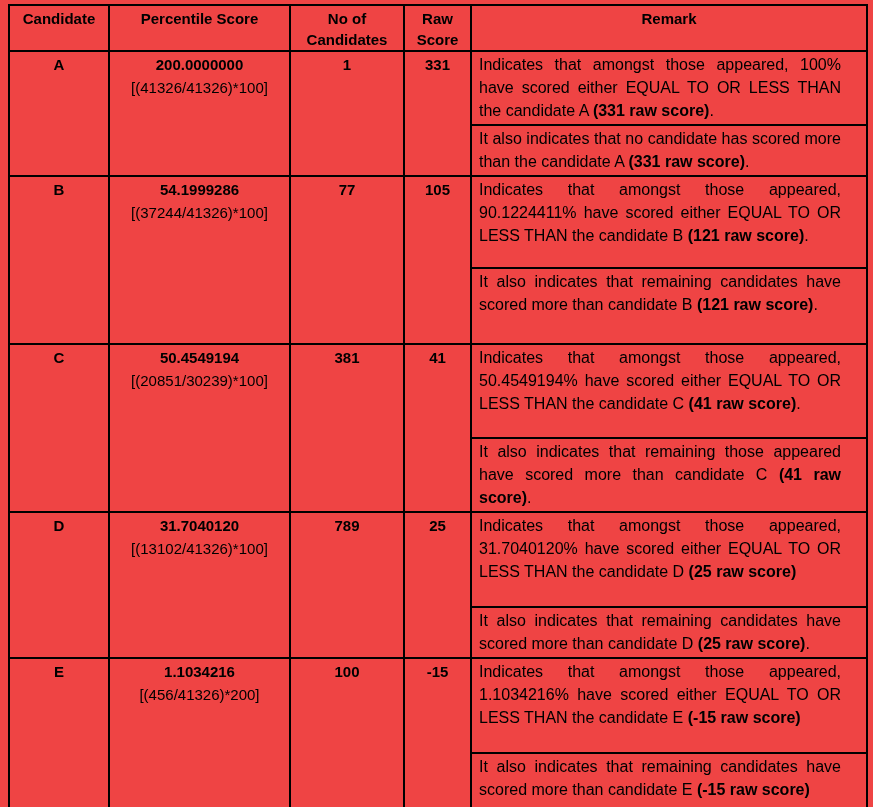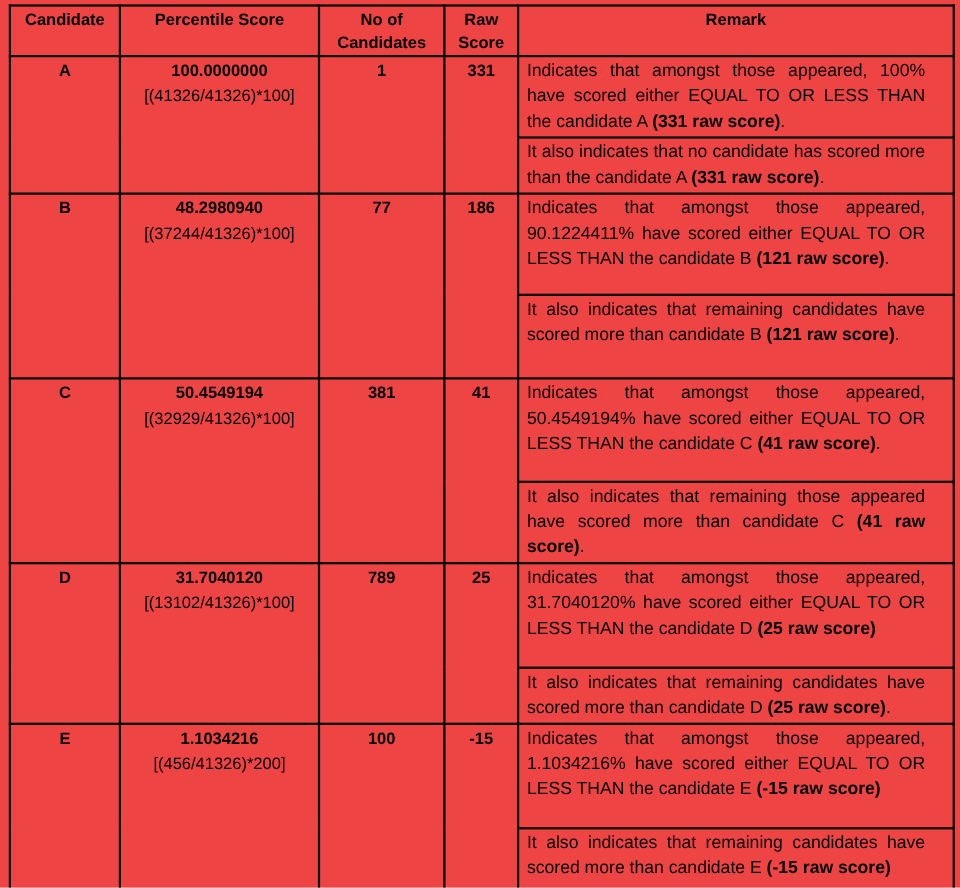--- a/index.html
+++ b/index.html
@@ -76,50 +76,50 @@
         <th>No of Candidates</th>
         <th>Raw Score</th>
         <th>Remark</th>
       </tr>
     </thead>
     <tbody>
 
       <tr>
         <td class="cell-center" rowspan="2">A</td>
         <td class="cell-center" rowspan="2">
-          <div>100.0000000</div>
+          <div>200.0000000</div>
           <div class="percentile-formula">[(41326/41326)*100]</div>
         </td>
         <td class="cell-center" rowspan="2">1</td>
         <td class="cell-center" rowspan="2">331</td>
         <td class="remark-cell hA1"><span>Indicates that amongst those appeared, 100% have scored either EQUAL TO OR LESS THAN the candidate A </span><span class="bold-seg">(331 raw score)</span><span>.</span></td>
       </tr>
       <tr>
         <td class="remark-cell hA2"><span>It also indicates that no candidate has scored more than the candidate A </span><span class="bold-seg">(331 raw score)</span><span>.</span></td>
       </tr>
 
       <tr>
         <td class="cell-center" rowspan="2">B</td>
         <td class="cell-center" rowspan="2">
-          <div>48.2980940</div>
+          <div>54.1999286</div>
           <div class="percentile-formula">[(37244/41326)*100]</div>
         </td>
         <td class="cell-center" rowspan="2">77</td>
-        <td class="cell-center" rowspan="2">186</td>
+        <td class="cell-center" rowspan="2">105</td>
         <td class="remark-cell hB1"><span>Indicates that amongst those appeared, 90.1224411% have scored either EQUAL TO OR LESS THAN the candidate B </span><span class="bold-seg">(121 raw score)</span><span>.</span></td>
       </tr>
       <tr>
         <td class="remark-cell hB2"><span>It also indicates that remaining candidates have scored more than candidate B </span><span class="bold-seg">(121 raw score)</span><span>.</span></td>
       </tr>
 
       <tr>
         <td class="cell-center" rowspan="2">C</td>
         <td class="cell-center" rowspan="2">
           <div>50.4549194</div>
-          <div class="percentile-formula">[(32929/41326)*100]</div>
+          <div class="percentile-formula">[(20851/30239)*100]</div>
         </td>
         <td class="cell-center" rowspan="2">381</td>
         <td class="cell-center" rowspan="2">41</td>
         <td class="remark-cell hC1"><span>Indicates that amongst those appeared, 50.4549194% have scored either EQUAL TO OR LESS THAN the candidate C </span><span class="bold-seg">(41 raw score)</span><span>.</span></td>
       </tr>
       <tr>
         <td class="remark-cell hC2"><span>It also indicates that remaining those appeared have scored more than candidate C </span><span class="bold-seg">(41 raw score)</span><span>.</span></td>
       </tr>
 
       <tr>

